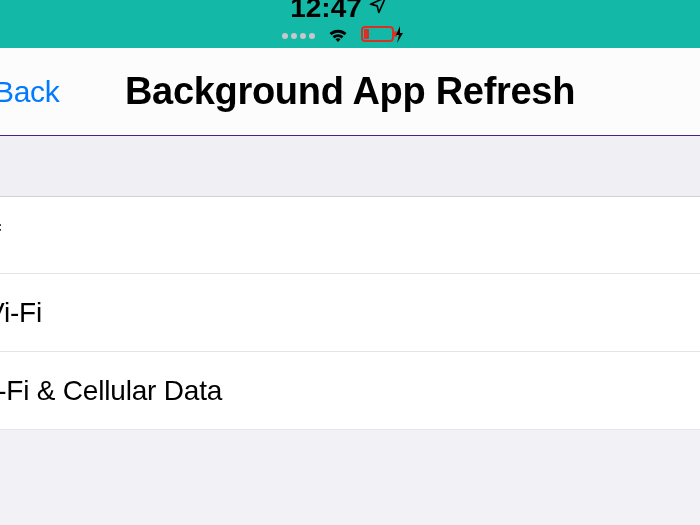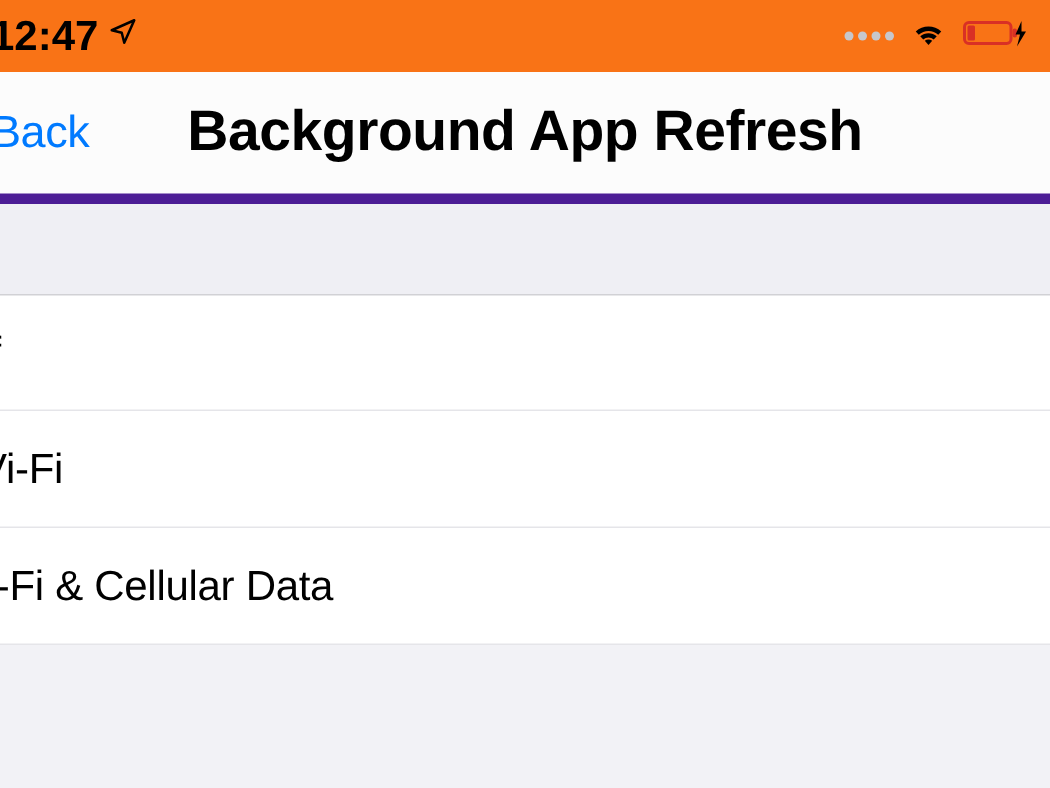--- a/index.html
+++ b/index.html
@@ -10,25 +10,26 @@
     }
     body {
       width: 700px;
       height: 525px;
       background: #f2f2f6;
       overflow: hidden;
       position: relative;
     }
     .status-bar {
       display: flex;
-      justify-content: space-between;
+      justify-content: flex-end;
       align-items: center;
       height: 48px;
-      background: #f97316;
+      background: #14b8a6;
       padding: 0 16px 0 0;
+      flex-direction: column;
     }
     .status-left {
       display: flex;
       align-items: center;
       gap: 6px;
       font-size: 28px;
       font-weight: 600;
       color: #000;
       margin-left: -6px;
     }
@@ -46,21 +47,21 @@
       width: 6px;
       height: 6px;
       border-radius: 50%;
       background: #c7c7cc;
     }
     .nav-bar {
       display: flex;
       align-items: center;
       height: 88px;
       background: #fcfcfc;
-      border-bottom: 7px solid #4c1d95;
+      border-bottom: 1px solid #4c1d95;
       position: relative;
       justify-content: flex-end;
     }
     .back-btn {
       position: absolute;
       left: -6px;
       top: 50%;
       transform: translateY(-50%);
       color: #007aff;
       font-size: 30px;

